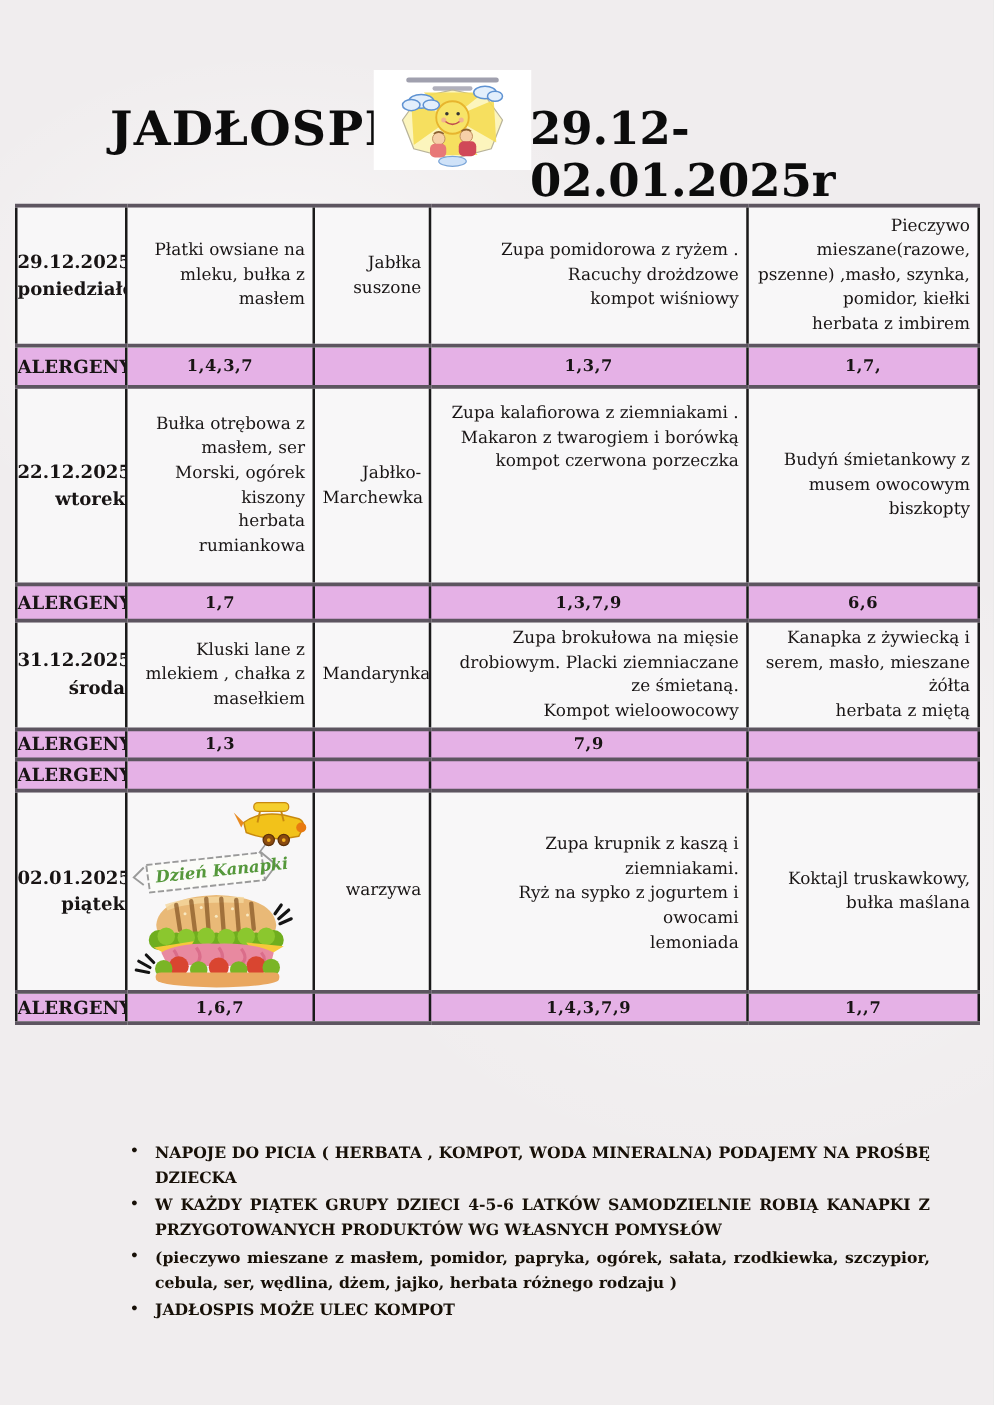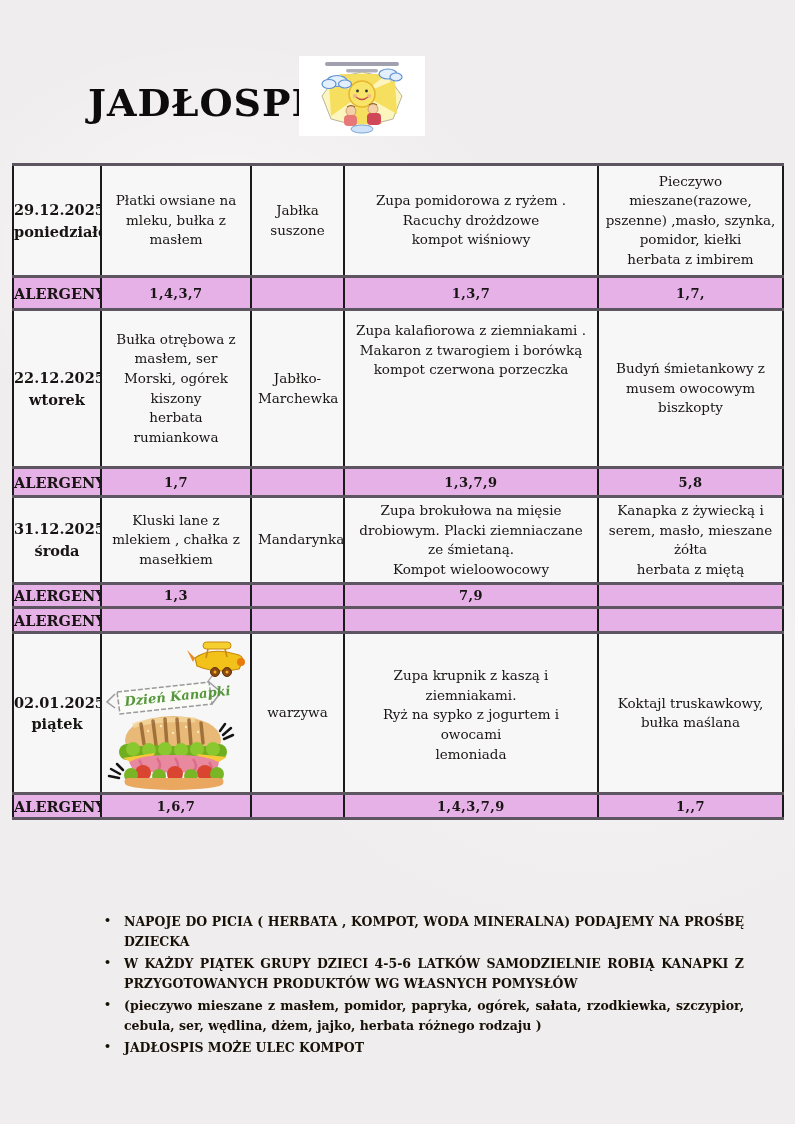--- a/index.html
+++ b/index.html
@@ -15,21 +15,21 @@
   
   .title { position:absolute; left:88px; top:80px; font-size:38px; font-weight:bold; letter-spacing:1px; color:#0c0c0c; }
   .daterange { position:absolute; left:424px; top:82px; font-size:36px; font-weight:bold; color:#0c0c0c; }
   .logo-box { position:absolute; left:299px; top:56px; width:126px; height:80px; background:#ffffff; }
   
   table.menu-table { position:absolute; left:12px; top:163px; width:770px; border-collapse:collapse; table-layout:fixed; }
   td,th { border-left:2px solid #1a1a1a; border-right:2px solid #1a1a1a;
           border-top:3px solid #5d5560; border-bottom:3px solid #5d5560;
           text-align:center; vertical-align:middle; overflow:hidden; }
   .pink { background:#e5b1e6; }
-  .cellw { background:#f8f7f8; }
+  .cellw { background:#f8f7f8;text-align:right; }
   th.head { font-size:13px; font-weight:bold; letter-spacing:.2px; padding:2px; }
   td.day  { font-size:14.5px; font-weight:bold; line-height:1.5; }
   th.alab { font-size:14.5px; font-weight:bold; }
   td.aval { font-size:13px; font-weight:bold; letter-spacing:.5px; }
   td.menu { font-size:13.5px; line-height:1.45; padding:3px 6px; white-space:pre-line; }
   td.vtop { vertical-align:top; padding-top:10px; }
   td.vtop2 { vertical-align:top; padding-top:32px; }
   tr.h-hdr{height:42px} tr.h-r1{height:112px} tr.h-a1{height:33px}
   tr.h-r2{height:158px} tr.h-a2{height:29px} tr.h-r3{height:83px}
   tr.h-a3{height:24px} tr.h-r4{height:59px} tr.h-a4{height:25px}
@@ -79,20 +79,21 @@
         <circle cx="52" cy="55" r="5" fill="#f6d0a8" stroke="#c09060" stroke-width="0.8"></circle>
         <rect x="45" y="59" width="13" height="11" rx="4" fill="#e87878"></rect>
         <circle cx="74" cy="53" r="5" fill="#f6d0a8" stroke="#c09060" stroke-width="0.8"></circle>
         <rect x="68" y="57" width="14" height="12" rx="4" fill="#d04858"></rect>
         <path d="M48,51 q4,-3 8,0 M70,49 q4,-3 8,0" stroke="#8a6030" stroke-width="1.2" fill="none"></path>
       </g>
       <ellipse cx="63" cy="73" rx="11" ry="4" fill="#cfe2f8" stroke="#7aa5d8" stroke-width="1"></ellipse>
     </svg>
   </div>
 
+  <div class="daterange">29.12-02.01.2025r</div>
 
   <table class="menu-table">
     <colgroup>
         <col style="width:88px">
         <col style="width:150px">
         <col style="width:93px">
         <col style="width:254px">
         <col style="width:185px">
       </colgroup>
 
@@ -132,21 +133,21 @@
 Makaron z twarogiem i borówką
 kompot czerwona porzeczka</td>
       <td class="menu cellw">Budyń śmietankowy z musem owocowym
 biszkopty</td>
     </tr>
     <tr class="h-a2">
       <th class="alab pink">ALERGENY</th>
       <td class="aval pink">1,7</td>
       <td class="aval pink"></td>
       <td class="aval pink">1,3,7,9</td>
-      <td class="aval pink">5,8</td>
+      <td class="aval pink">6,6</td>
     </tr>
 
     <tr class="h-r3">
       <td class="day cellw">
         <div>31.12.2025</div>
         <div>środa</div>
       </td>
       <td class="menu cellw">Kluski lane z mlekiem , chałka z masełkiem</td>
       <td class="menu cellw">Mandarynka</td>
       <td class="menu cellw">Zupa brokułowa na mięsie drobiowym. Placki ziemniaczane ze śmietaną.

